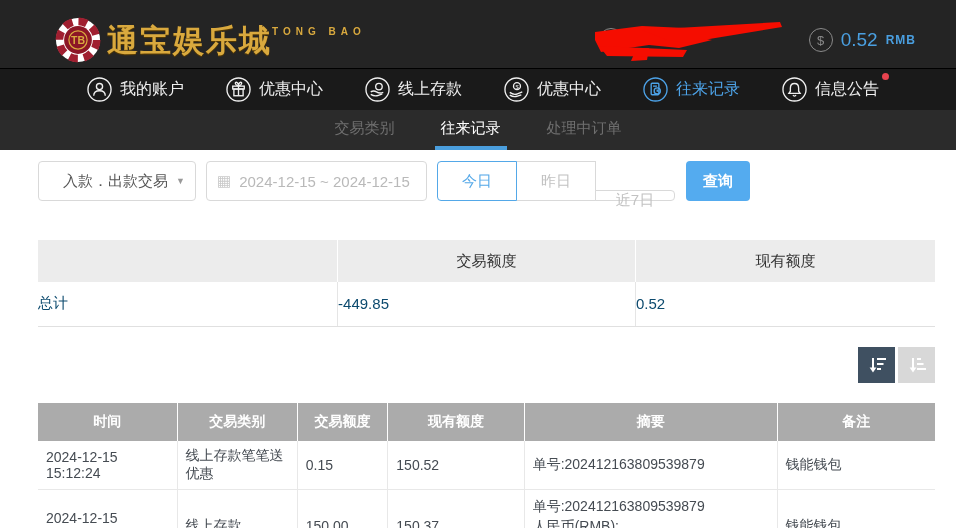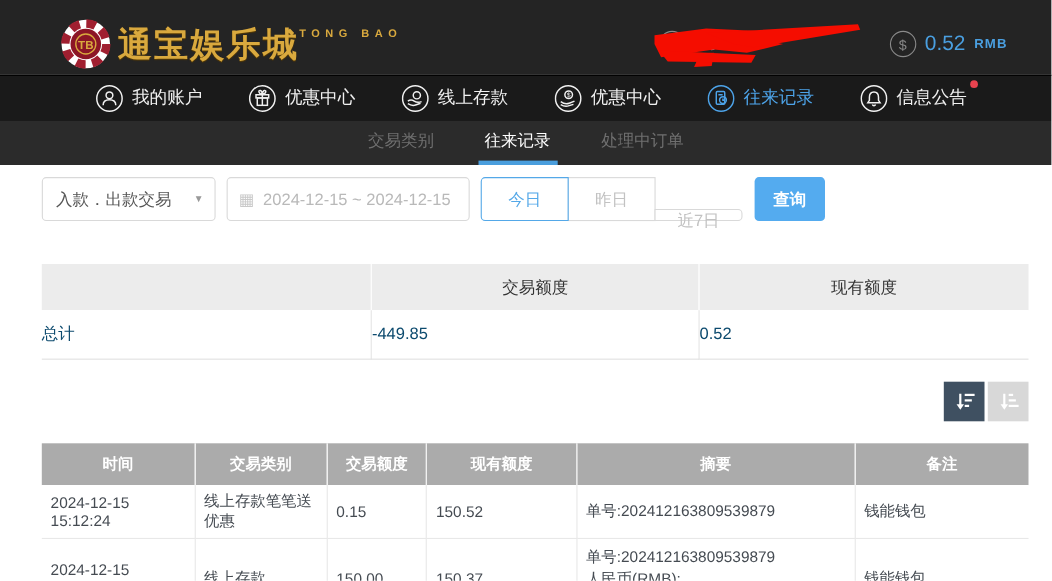--- a/index.html
+++ b/index.html
@@ -41,21 +41,21 @@
   .subtab { color:#6f6f6f; font-size:15px; display:flex; align-items:center;
     padding:0 6px; cursor:pointer; border-bottom:4px solid transparent; }
   .subtab.active { color:#ffffff; border-bottom:4px solid #4a9edd; }
 
   
   .content { width:897px; margin-left:38px; }
 
   .filterbar { display:flex; gap:10px; margin-top:11px; height:40px; }
   .select-box { width:158px; border:1px solid #d9d9d9; border-radius:4px;
     display:flex; align-items:center; justify-content:space-between;
-    padding:0 10px 0 12px; font-size:15px; color:#555; cursor:pointer; }
+    padding:0 10px 0 24px; font-size:15px; color:#555; cursor:pointer; }
   .caret { font-size:9px; color:#999; }
   .date-box { width:221px; border:1px solid #d9d9d9; border-radius:4px;
     display:flex; align-items:center; gap:8px; padding:0 10px; font-size:15px;
     color:#b9b9b9; cursor:pointer; }
   .cal-icon { color:#c9c9c9; font-size:15px; }
   .btn-group { display:flex; }
   .seg-btn { width:80px; border:1px solid #d9d9d9; background:#fff; font-size:15px;
     color:#c2c2c2; cursor:pointer; margin-left:-1px; }
   .seg-btn:first-child { border-radius:4px 0 0 4px; margin-left:0; }
   .seg-btn:last-child { border-radius:0 4px 4px 0;margin-top:29px; }

